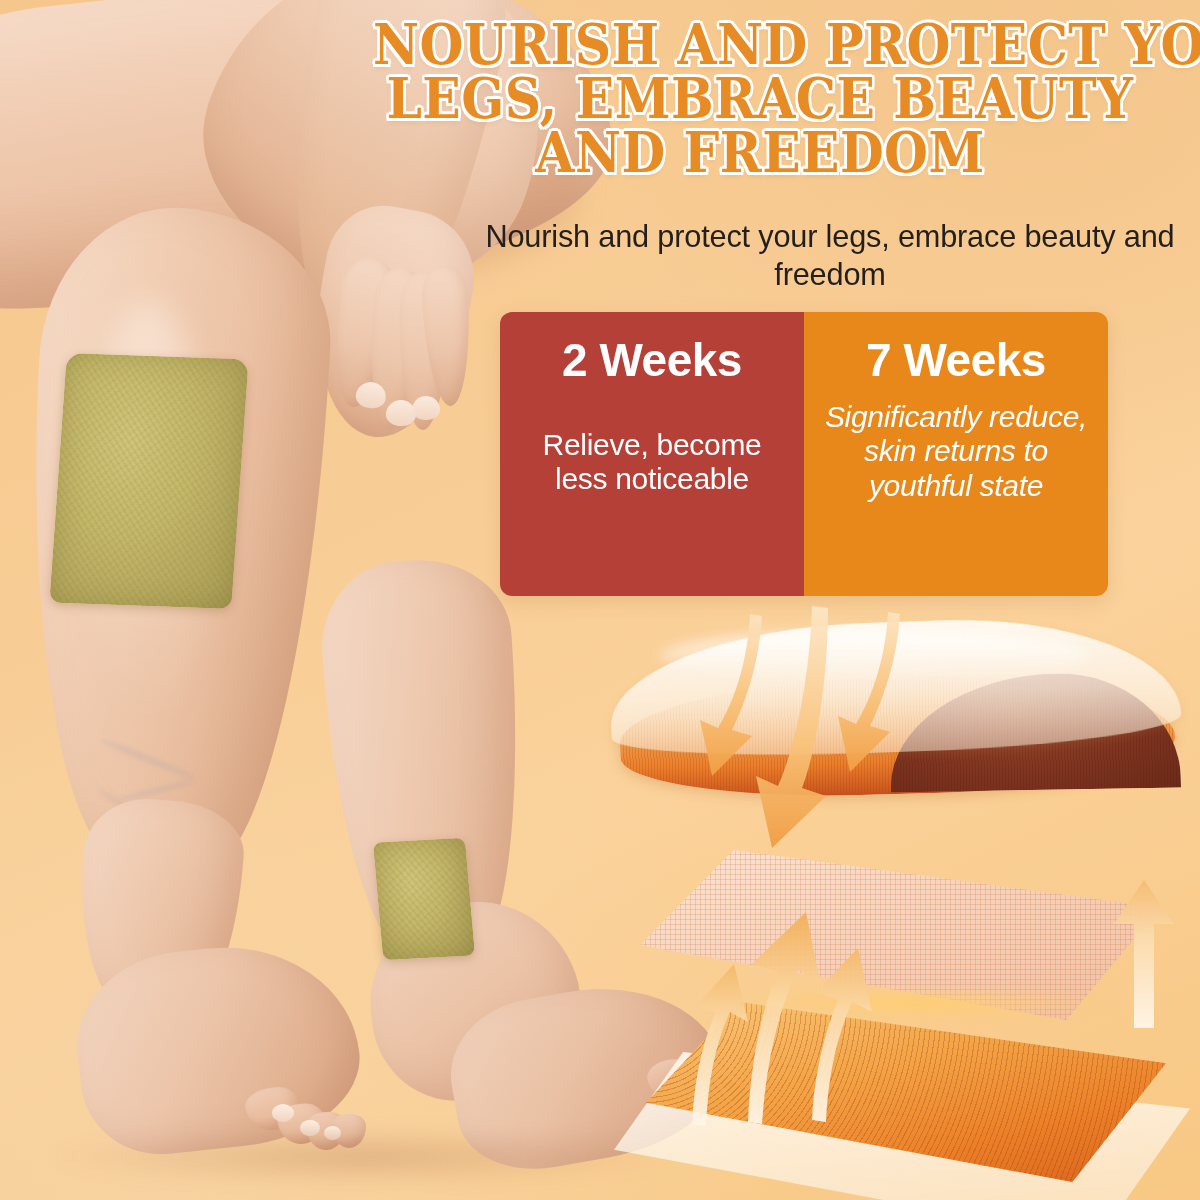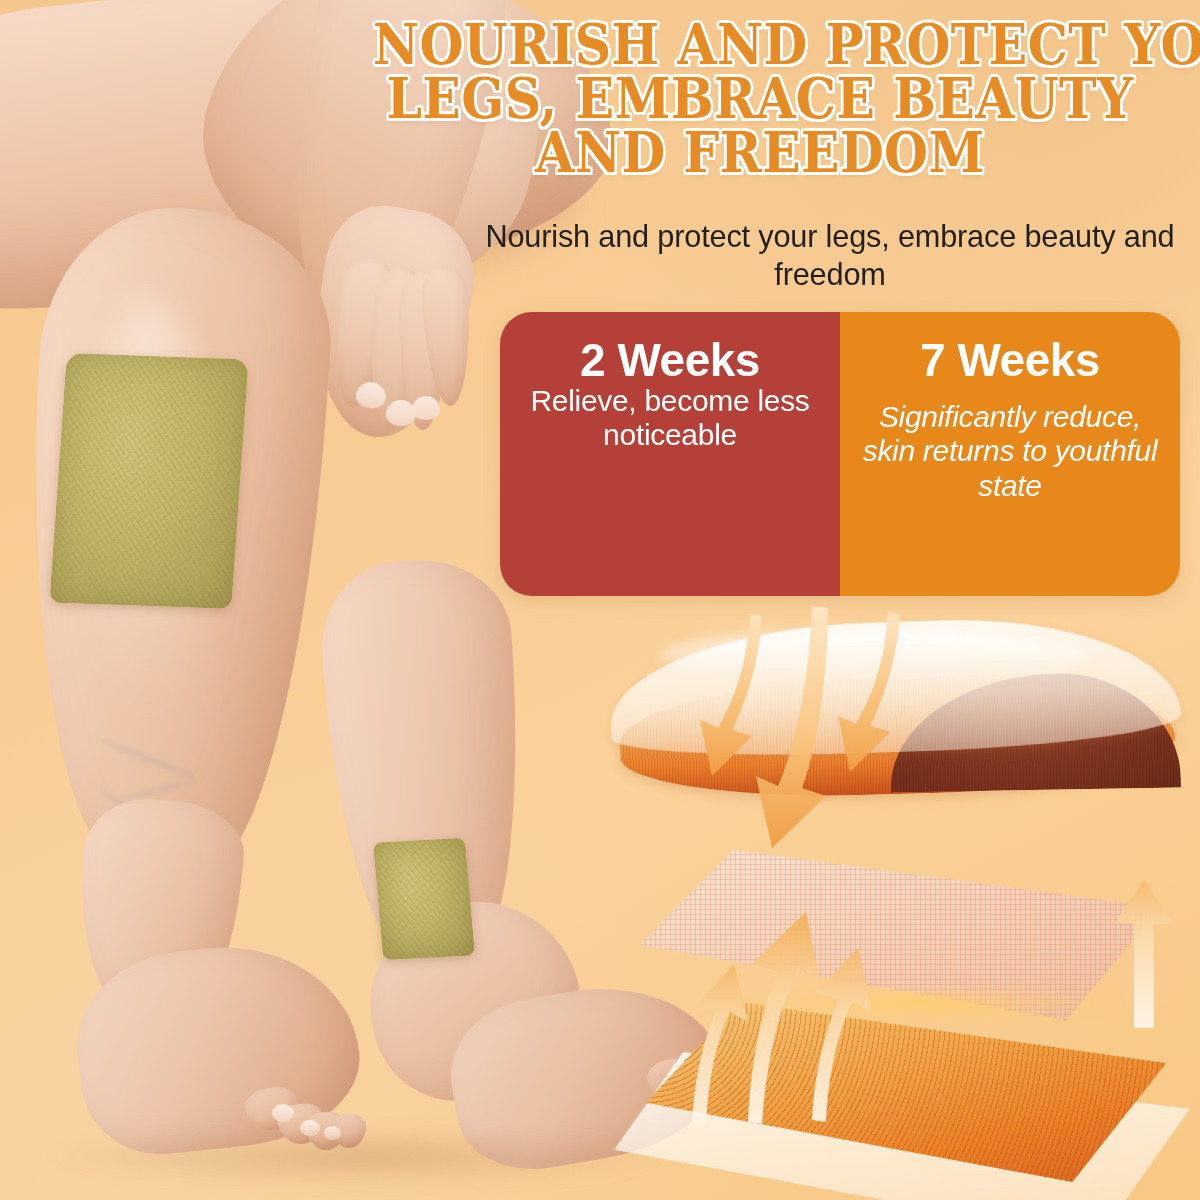--- a/index.html
+++ b/index.html
@@ -237,22 +237,22 @@
     line-height:1.18;
     color:#231F1C;
     letter-spacing:-0.2px;
     transform:scaleX(0.96);
     transform-origin:50% 0;
   }
 
   
   .card {
     position:absolute; left:500px; top:312px;
-    width:680px; height:284px;
-    border-radius:32px;
+    width:608px; height:284px;
+    border-radius:12px;
     overflow:hidden;
     display:flex;
     box-shadow:0 6px 18px rgba(150,92,40,.16);
   }
   .panel {
     flex:1 1 50%;
     display:flex; flex-direction:column;
     align-items:center;
     padding:16px 14px 18px;
   }
@@ -267,21 +267,21 @@
     line-height:1.05;
     margin-top:8px;
   }
   .panel-body {
     color:#FFFFFF;
     font-size:30px;
     line-height:1.14;
     text-align:center;
     letter-spacing:-0.3px;
   }
-  .panel-left  .panel-body { }
+  .panel-left  .panel-body { margin-top:44px; }
   .panel-right .panel-body { margin-top:16px;font-style:italic; }
 
   
   .illus { position:absolute; left:600px; top:600px; width:600px; height:560px; }
 
   .layer { position:absolute; }
 
   
   .skin-film {
     left:10px; top:22px; width:570px; height:130px;

